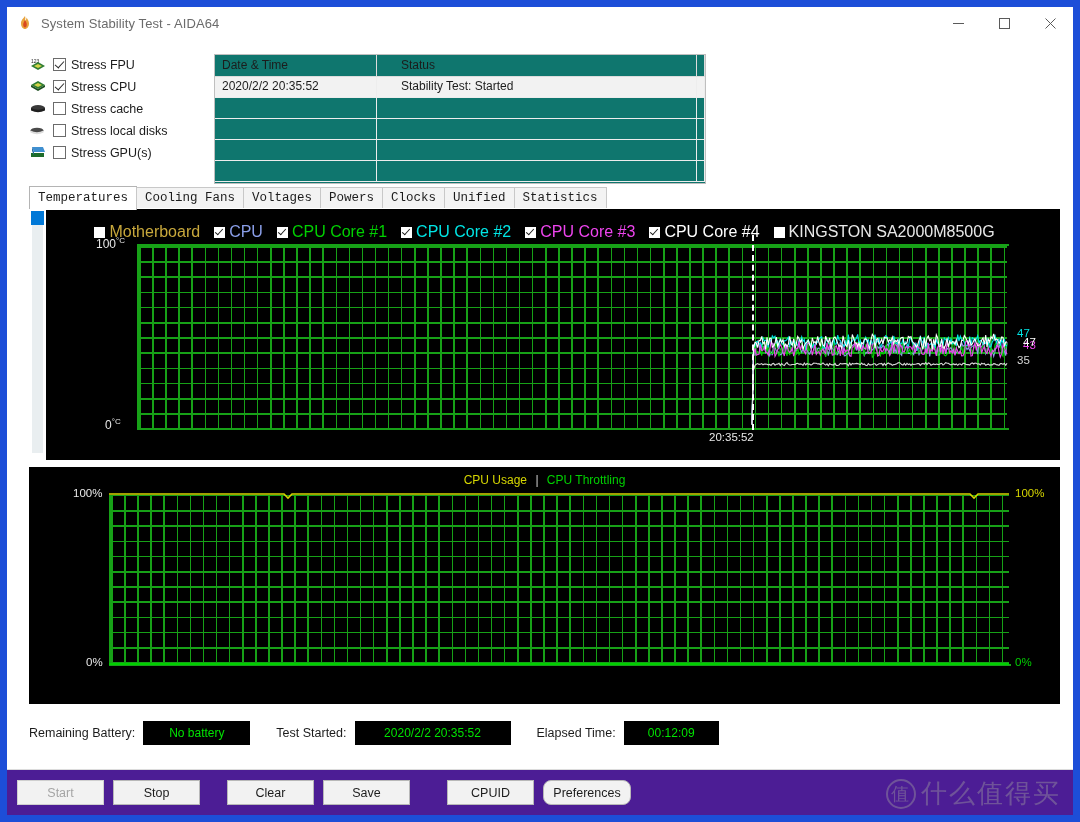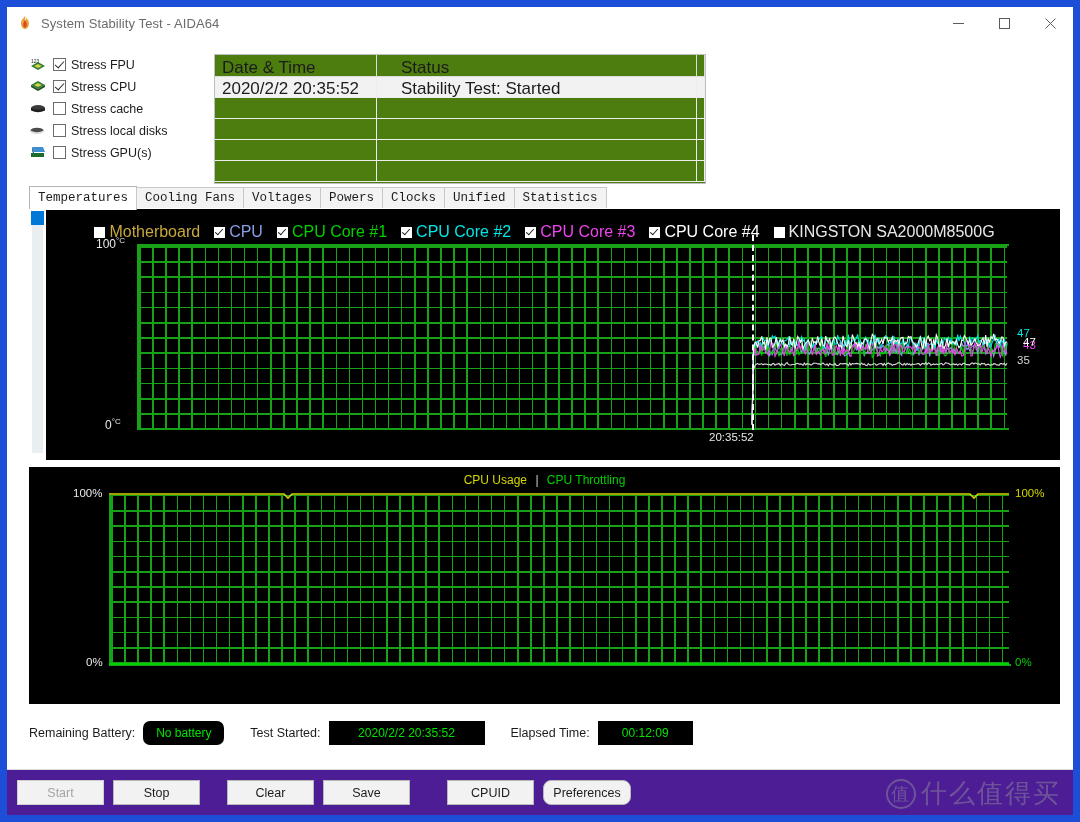--- a/index.html
+++ b/index.html
@@ -82,22 +82,22 @@
     border: solid #2b2b2b;
     border-width: 0 1.6px 1.6px 0;
     transform: rotate(42deg);
   }
   .stress-label { font-size: 12.5px; color: #1c1c1c; white-space: nowrap; }
 
   
   .logtable {
     width: 492px; height: 130px;
     border: 1px solid #bfbfbf;
-    background: #4d7c0f;
-    font-size: 17px;
+    background: #0f766e;
+    font-size: 12px;
     color: #1c1c1c;
     margin-left: 10px;
     overflow: hidden;
   }
   .log-head { display: flex; height: 22px; border-bottom: 1px solid #dcdcdc; }
   .log-head > div {
     padding: 3px 0 0 7px;
     border-right: 1px solid #dcdcdc;
     height: 22px;
   }
@@ -245,21 +245,21 @@
   .status-strip .lbl { margin-right: 8px; }
   .blackfield {
     background: #000000;
     color: #00e400;
     font-size: 12px;
     height: 24px;
     display: flex; align-items: center; justify-content: center;
     margin-right: 26px;
     padding: 0 10px;
   }
-  .f-batt { width: 81px; border-radius: 7px; }
+  .f-batt { width: 107px; }
   .f-start { width: 156px; }
   .f-elapsed { width: 95px; }
 
   
   .bottombar {
     height: 46px; min-height: 46px;
     background: #4c1d95;
     border-top: 1px solid #dcdcdc;
     display: flex; align-items: center;
     padding-left: 10px;

